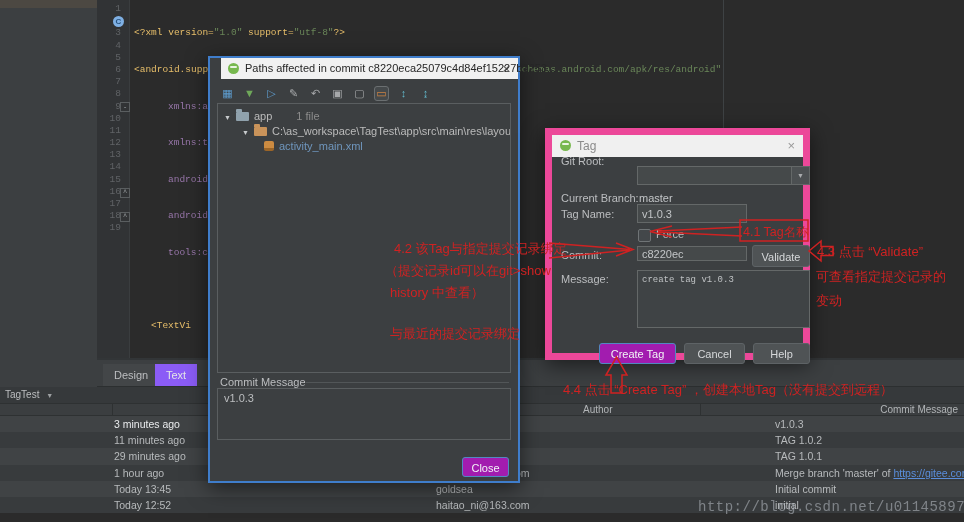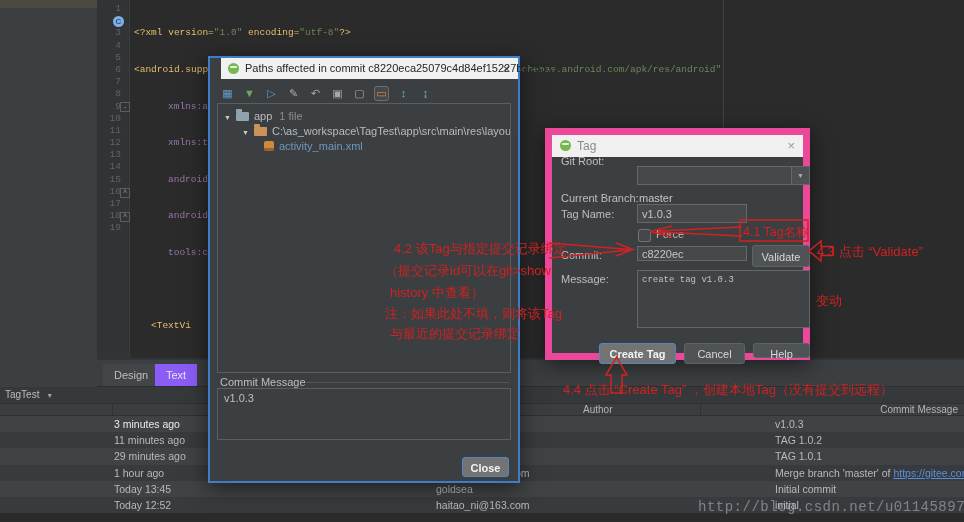--- a/index.html
+++ b/index.html
@@ -37,27 +37,27 @@
   .ic-blue{color:#5d9cce}.ic-green{color:#6fa85a}.ic-teal{color:#62b7c9}.ic-orange{color:#cc8242}
   .tb-toggle{border:1px solid #6b6f71;border-radius:3px;background:#45494b;box-sizing:border-box;line-height:13px}
   .d1-tree{position:absolute;left:7px;top:45px;width:294px;height:270px;border:1px solid #5a5e60;background:#3c3f41;padding-top:5px;box-sizing:border-box}
   .tree-row{position:relative;height:15px;line-height:15px;white-space:nowrap;overflow:hidden}
   .tr1{padding-left:6px}.tr2{padding-left:24px}.tr3{padding-left:46px}
   .tw{color:#c8cbcd;font-size:7px;display:inline-block;width:11px}
   .folder{display:inline-block;width:13px;height:9px;border-radius:1px;margin:0 5px -1px 1px;position:relative}
   .folder:before{content:"";position:absolute;left:0;top:-3px;width:6px;height:3px;border-radius:1px 1px 0 0;background:inherit}
   .f-gray{background:#90a2ad}.f-orange{background:#c9935a}
   .xml-icon{display:inline-block;width:10px;height:10px;background:#cc8b41;border-radius:2px;margin:0 5px -1px 0;border-bottom:3px solid #9c6527;box-sizing:border-box}
-  .count{color:#8c8c8c;margin-left:7px}
+  .count{color:#8c8c8c;margin-left:24px}
   .file-label{color:#6f96bd}
   .d1-cm-label{position:absolute;left:10px;top:318px;color:#bcbec0}
   .d1-cm-rule{position:absolute;left:96px;right:9px;top:324px;height:1px;background:#525658}
   .d1-cm-box{position:absolute;left:7px;top:330px;width:294px;height:52px;border:1px solid #5a5e60;background:#3c3f41;box-sizing:border-box;color:#bcbec0;padding:3px 6px;resize:none;outline:none;font-family:"Liberation Sans",sans-serif;font-size:11px}
   .btn{border-radius:3px;font-size:11px;text-align:center;cursor:default;box-sizing:border-box}
-  .btn-primary{background:#737373;border:1px solid #5288c1;color:#f2f4f6;font-weight:bold}
+  .btn-primary{background:#a21caf;border:1px solid #5288c1;color:#f2f4f6;font-weight:normal}
   .btn-gray{background:#4f5355;border:1px solid #5e6366;color:#d6d8da}
   .d1-close{position:absolute;right:9px;top:399px;width:47px;height:20px;line-height:18px}
 
   
   .dialog2{position:absolute;left:545px;top:128px;width:265px;height:232px;background:#3c3f41;border:7px solid #ec4899;
            box-shadow:0 5px 20px rgba(0,0,0,.55);z-index:31;box-sizing:border-box;font-size:11px}
   .d2-title{position:absolute;left:0;top:0;right:0;height:22px;background:#f0f0f0}
   .d2-title .t{position:absolute;left:25px;line-height:22px;color:#8b8b8b;font-size:12px}
   .d2-title .android-icon{top:5px;left:8px}
   .d2-title .close-x{color:#9a9a9a;line-height:22px}
@@ -68,21 +68,21 @@
   .d2-branch-v{position:absolute;left:87px;top:57px;color:#c3c6c8}
   .d2-input{position:absolute;background:#45494a;border:1px solid #646868;color:#c3c6c8;font-size:11px;padding:0 4px;box-sizing:border-box;font-family:"Liberation Sans",sans-serif;outline:none}
   .d2-tagname{left:85px;top:69px;width:110px;height:19px}
   .d2-commit{left:85px;top:111px;width:110px;height:15px}
   .d2-check{position:absolute;left:86px;top:94px;width:11px;height:11px;background:#43474a;border:1px solid #6f7476;border-radius:2px}
   .d2-check-label{position:absolute;left:104px;top:93px;color:#bcbec0}
   .d2-validate{position:absolute;left:200px;top:110px;width:58px;height:22px;line-height:20px}
   .d2-msg{position:absolute;left:85px;top:135px;width:173px;height:58px;background:#3f4345;border:1px solid #646868;color:#bfc2c4;font:9px "Liberation Mono",monospace;padding:4px;box-sizing:border-box;resize:none;outline:none}
   .d2-create{position:absolute;left:47px;top:208px;width:77px;height:21px;line-height:19px}
   .d2-cancel{position:absolute;left:132px;top:208px;width:61px;height:21px;line-height:19px}
-  .d2-help{position:absolute;left:201px;top:208px;width:57px;height:15px;line-height:19px}
+  .d2-help{position:absolute;left:201px;top:208px;width:57px;height:21px;line-height:19px}
 
   
   .bottom-tabs{position:absolute;left:97px;top:360px;width:867px;height:27px;background:#3c3f41;border-bottom:1px solid #2c2f30;box-sizing:border-box}
   .tab{position:absolute;top:4px;height:22px;line-height:22px;padding:0 11px;font-size:11px;color:#bcbec0}
   .tab-design{left:6px;background:#434648}
   .tab-text{left:58px;background:#8b5cf6;color:#e4e6e7}
   .root-row{position:absolute;left:0;top:387px;width:964px;height:16px;background:#36393b;font-size:10px}
   .root-sel{position:absolute;left:5px;top:0;line-height:16px;color:#bcbec0}
   .root-caret{font-size:7px;color:#9da0a2;margin-left:4px}
   .log-header{position:absolute;left:0;top:403px;width:964px;height:13px;background:#3b3e40;border-top:1px solid #2e3132;border-bottom:1px solid #2e3132;box-sizing:border-box;font-size:10px;color:#b2b5b7}
@@ -136,21 +136,21 @@
       <div class="ln">18</div>
       <div class="ln">19</div>
     </div>
     <div class="c-badge">C</div>
     <div class="fold" style="top:102px">-</div>
     <div class="fold" style="top:188px">^</div>
     <div class="fold" style="top:212px">^</div>
     <div class="margin-guide"></div>
 
     <div class="code">
-      <div class="line"><span class="c-tag">&lt;?xml version=</span><span class="c-str">"1.0"</span><span class="c-tag"> encoding=</span><span class="c-str">"utf-8"</span><span class="c-tag">?&gt;</span></div>
+      <div class="line"><span class="c-tag">&lt;?xml version=</span><span class="c-str">"1.0"</span><span class="c-tag"> support=</span><span class="c-str">"utf-8"</span><span class="c-tag">?&gt;</span></div>
       <div class="line"><span class="c-tag">&lt;android.support.constraint.ConstraintLayout </span><span class="c-attr">xmlns:android</span><span class="c-eq">=</span><span class="c-str">"http://schemas.android.com/apk/res/android"</span></div>
       <div class="line ind-a"><span class="c-attr">xmlns:app</span><span class="c-eq">=</span><span class="c-str">"http://schemas.android.com/apk/res-auto"</span></div>
       <div class="line ind-a"><span class="c-attr">xmlns:tools</span><span class="c-eq">=</span><span class="c-str">"http://schemas.android.com/tools"</span></div>
       <div class="line ind-a"><span class="c-attr">android</span></div>
       <div class="line ind-a"><span class="c-attr">android</span></div>
       <div class="line ind-a"><span class="c-attr">tools:c</span></div>
       <div class="line"></div>
       <div class="line ind-b"><span class="c-tag">&lt;TextVi</span></div>
       <div class="line ind-c"><span class="c-attr">and</span></div>
       <div class="line ind-c"><span class="c-attr">and</span></div>
@@ -282,19 +282,19 @@
       <path d="M549 243 L630 249.5 M549 258 L630 250 M616 243 L633 249.5 L616 256"></path>
       <path d="M833 246.5 L821 246.5 L821 241 L809 251 L821 261 L821 255.5 L833 255.5 Z"></path>
       <path d="M606 375 L616.5 357 L627 375 L622 375 L622 393 L611 393 L611 375 Z"></path>
     </g>
   </svg>
 
   <div class="ann" style="left:743px;top:224px;font-size:12.5px">4.1 Tag名称</div>
   <div class="ann" style="left:394px;top:240px">4.2 该Tag与指定提交记录绑定</div>
   <div class="ann" style="left:385px;top:262px">（提交记录id可以在git&gt;show</div>
   <div class="ann" style="left:390px;top:284px">history 中查看）</div>
-  <div class="ann" style="left:385px;top:305px">注：如果此处不填，则将该Tag</div>
   <div class="ann" style="left:390px;top:325px">与最近的提交记录绑定</div>
   <div class="ann" style="left:817px;top:243px">4.3 点击 “Validate”</div>
+  <div class="ann" style="left:816px;top:268px">可查看指定提交记录的</div>
   <div class="ann" style="left:816px;top:292px">变动</div>
   <div class="ann" style="left:563px;top:381px">4.4 点击 “Create Tag” ，创建本地Tag（没有提交到远程）</div>
 
 </div>
 
 </body></html>

